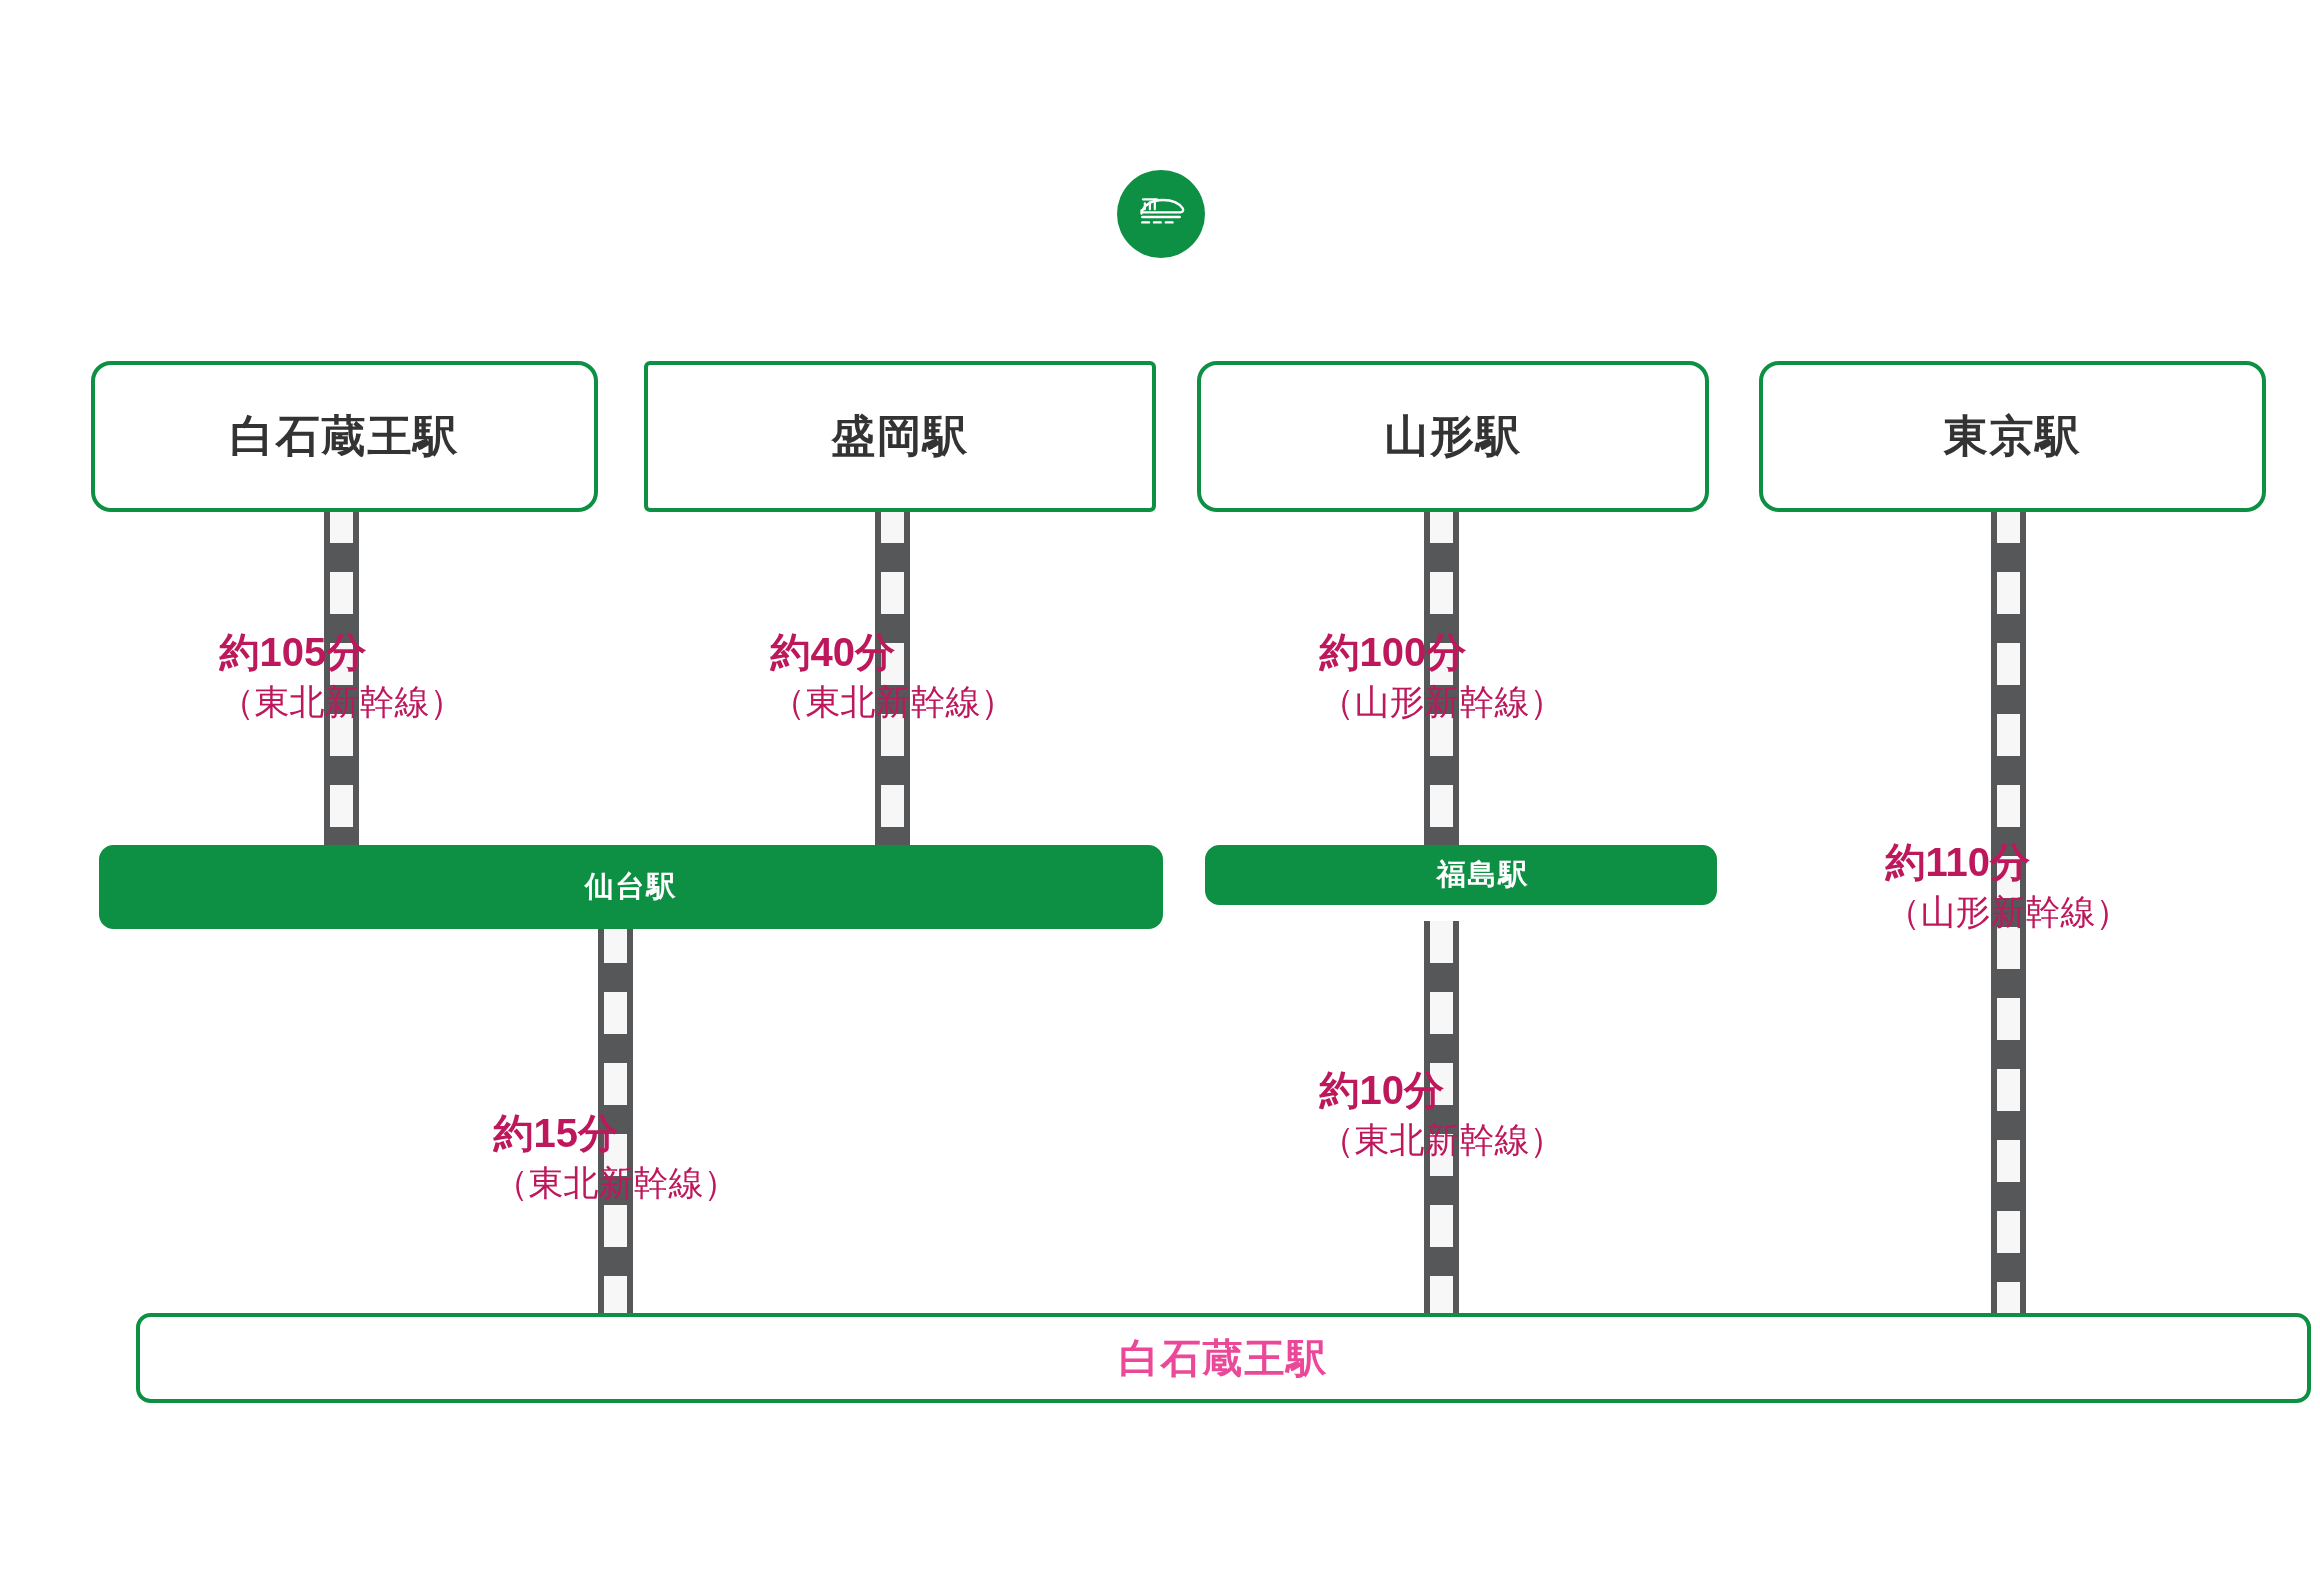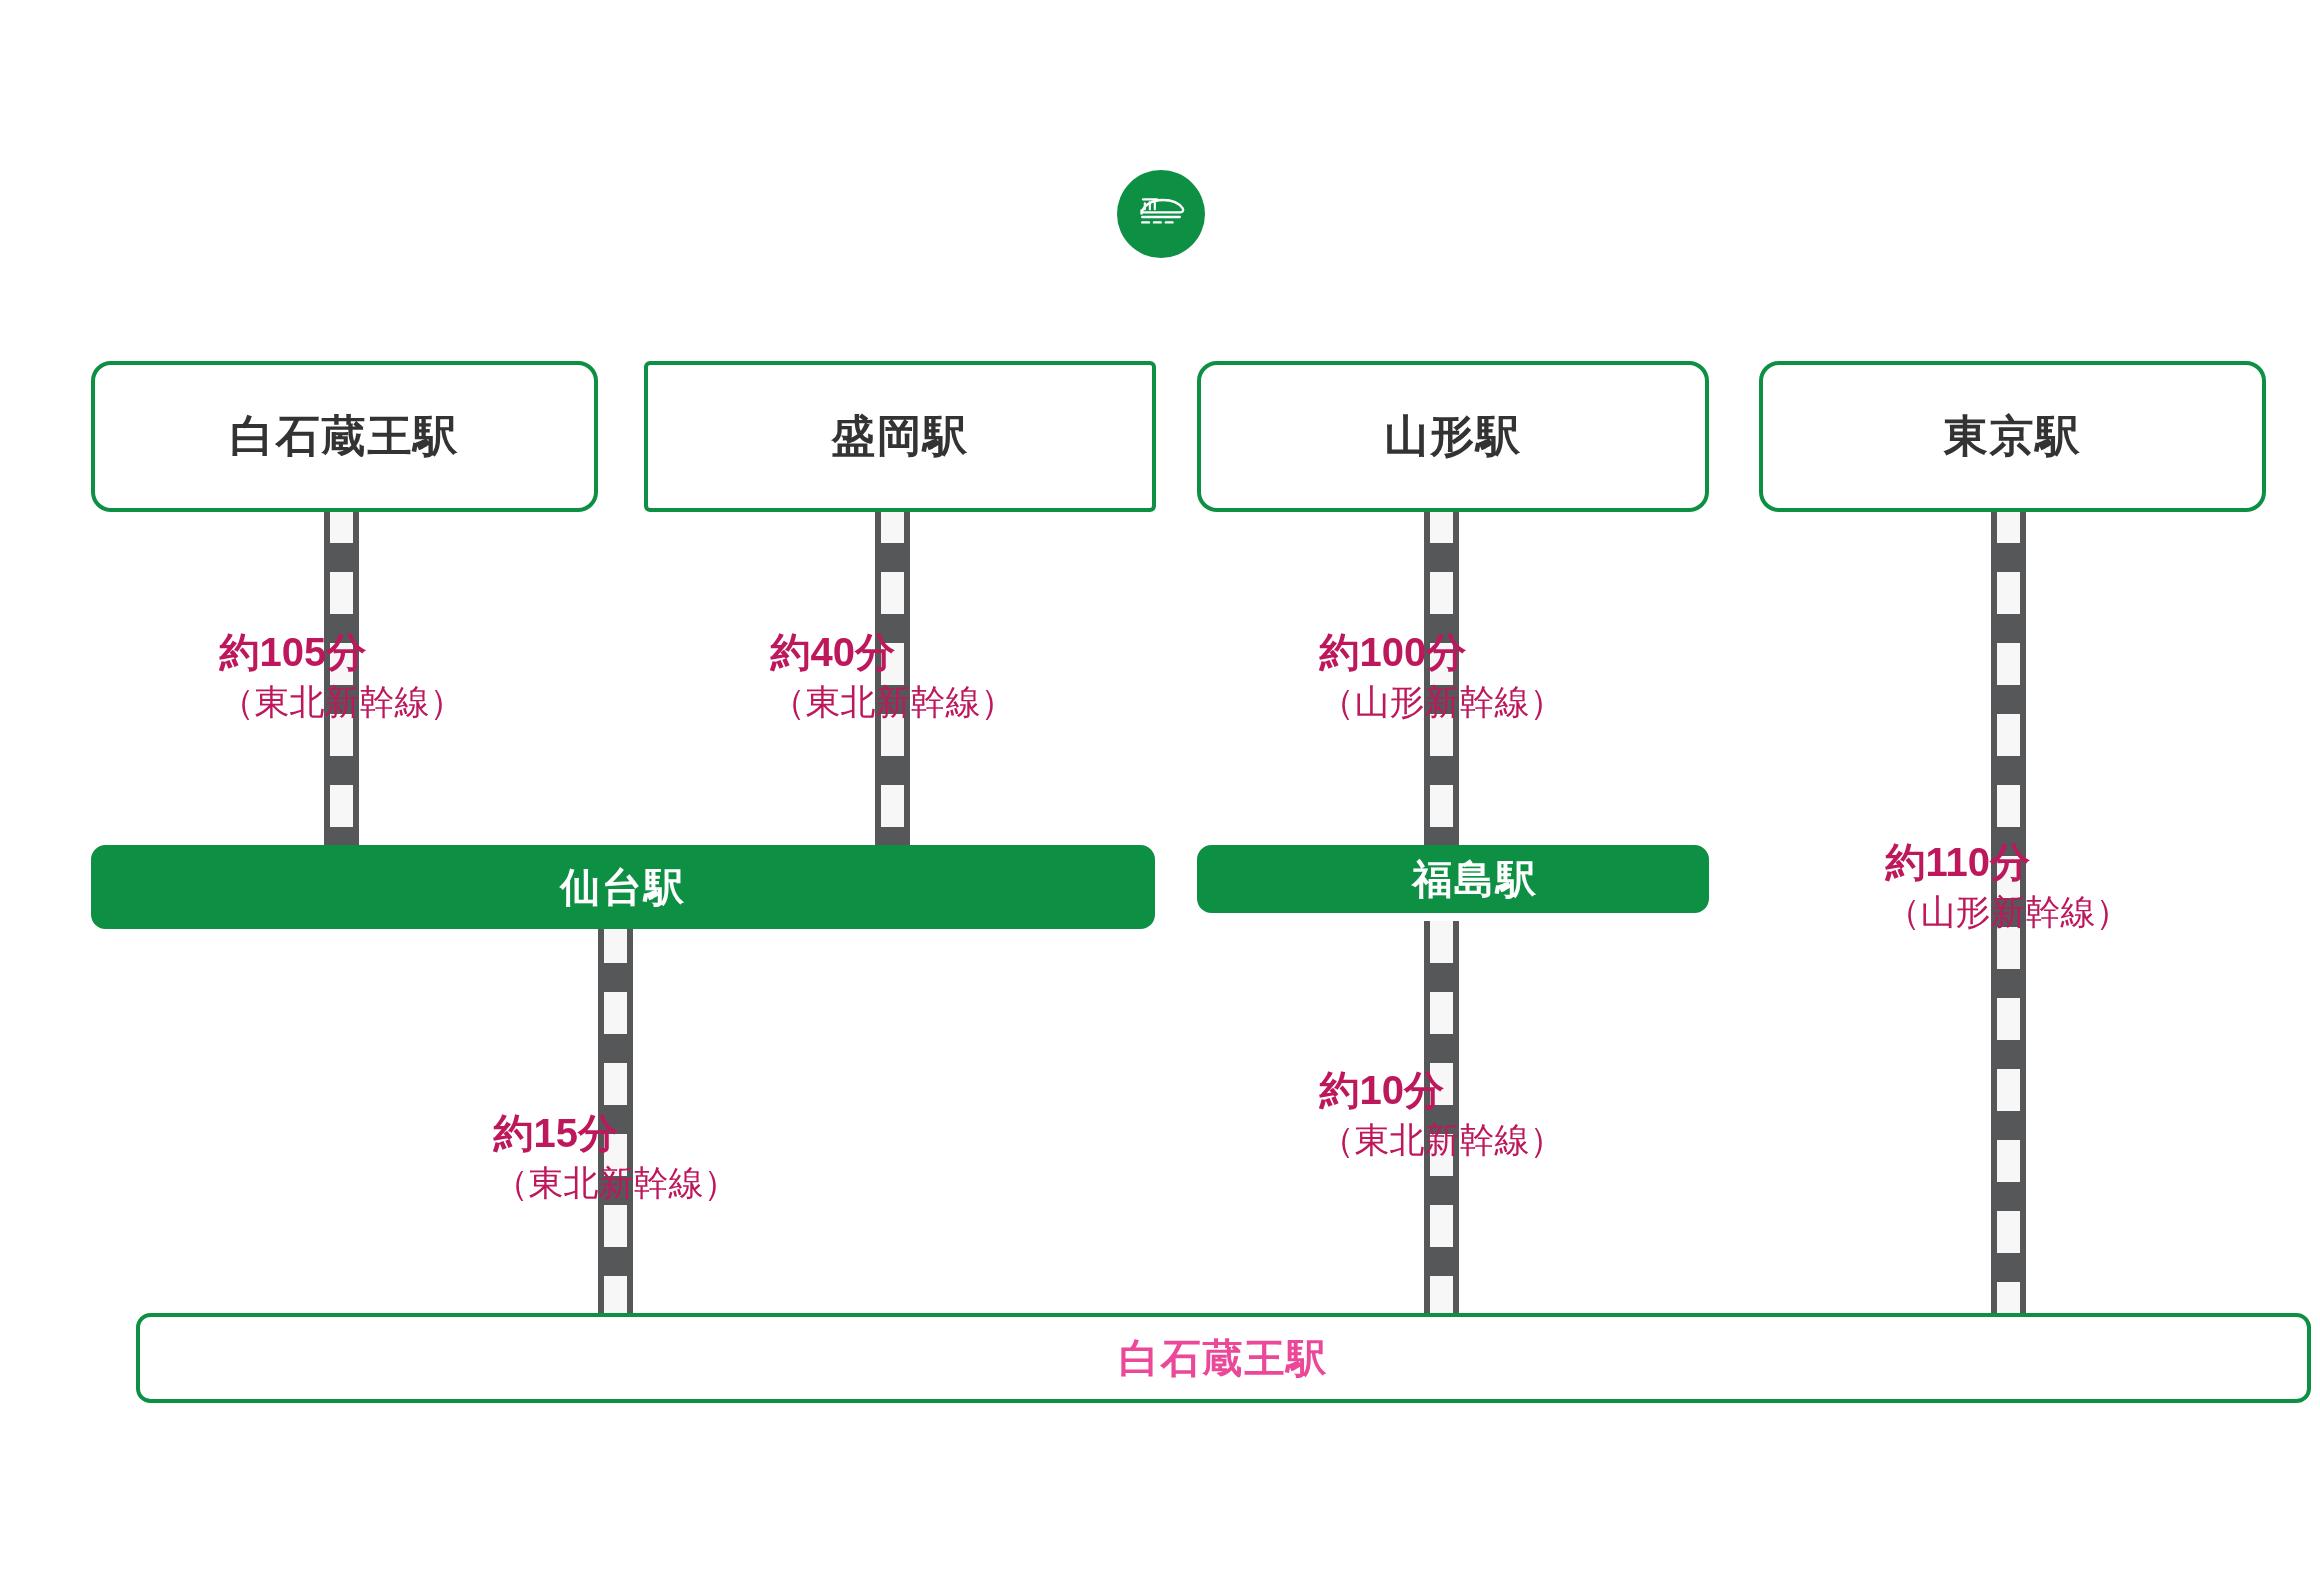--- a/index.html
+++ b/index.html
@@ -55,21 +55,21 @@
     border:4.6px solid #0d9043;
     border-radius:20px;
     color:#333333;
     font-size:44px;font-weight:bold;letter-spacing:1.8px;
   }
   .node-filled{
     background:#0d9043;
     border:4.6px solid #0d9043;
     border-radius:14.6px;
     color:#ffffff;
-    font-size:40px;font-weight:bold;letter-spacing:1.8px;
+    font-size:29px;font-weight:bold;letter-spacing:1.8px;margin-left:8px;
   }
   .node-bottom{
     background:#ffffff;
     border:4.6px solid #0d9043;
     border-radius:14.6px;
     color:#ec4899;
     font-size:40px;font-weight:bold;letter-spacing:1.8px;margin-left:45px;
   }
 
   
@@ -137,21 +137,21 @@
   </div>
 
   <div class="node node-outline" style="left:1759px; top:361px; width:507px; height:151px;">
     <span>東京駅</span>
   </div>
 
   <div class="node node-filled" style="left:91px; top:845px; width:1064px; height:84px;">
     <span>仙台駅</span>
   </div>
 
-  <div class="node node-filled" style="left:1197px; top:845px; width:512px; height:68px;padding-left:44px;">
+  <div class="node node-filled" style="left:1197px; top:845px; width:512px; height:60px;padding-left:44px;">
     <span>福島駅</span>
   </div>
 
   <div class="node node-bottom" style="left:91px; top:1313px; width:2175px; height:90px;">
     <span>白石蔵王駅</span>
   </div>
 
   <div class="edge-label" style="left:342px; top:626px;">
     <span class="dur">約105分</span>
     <span class="line">（東北新幹線）</span>

